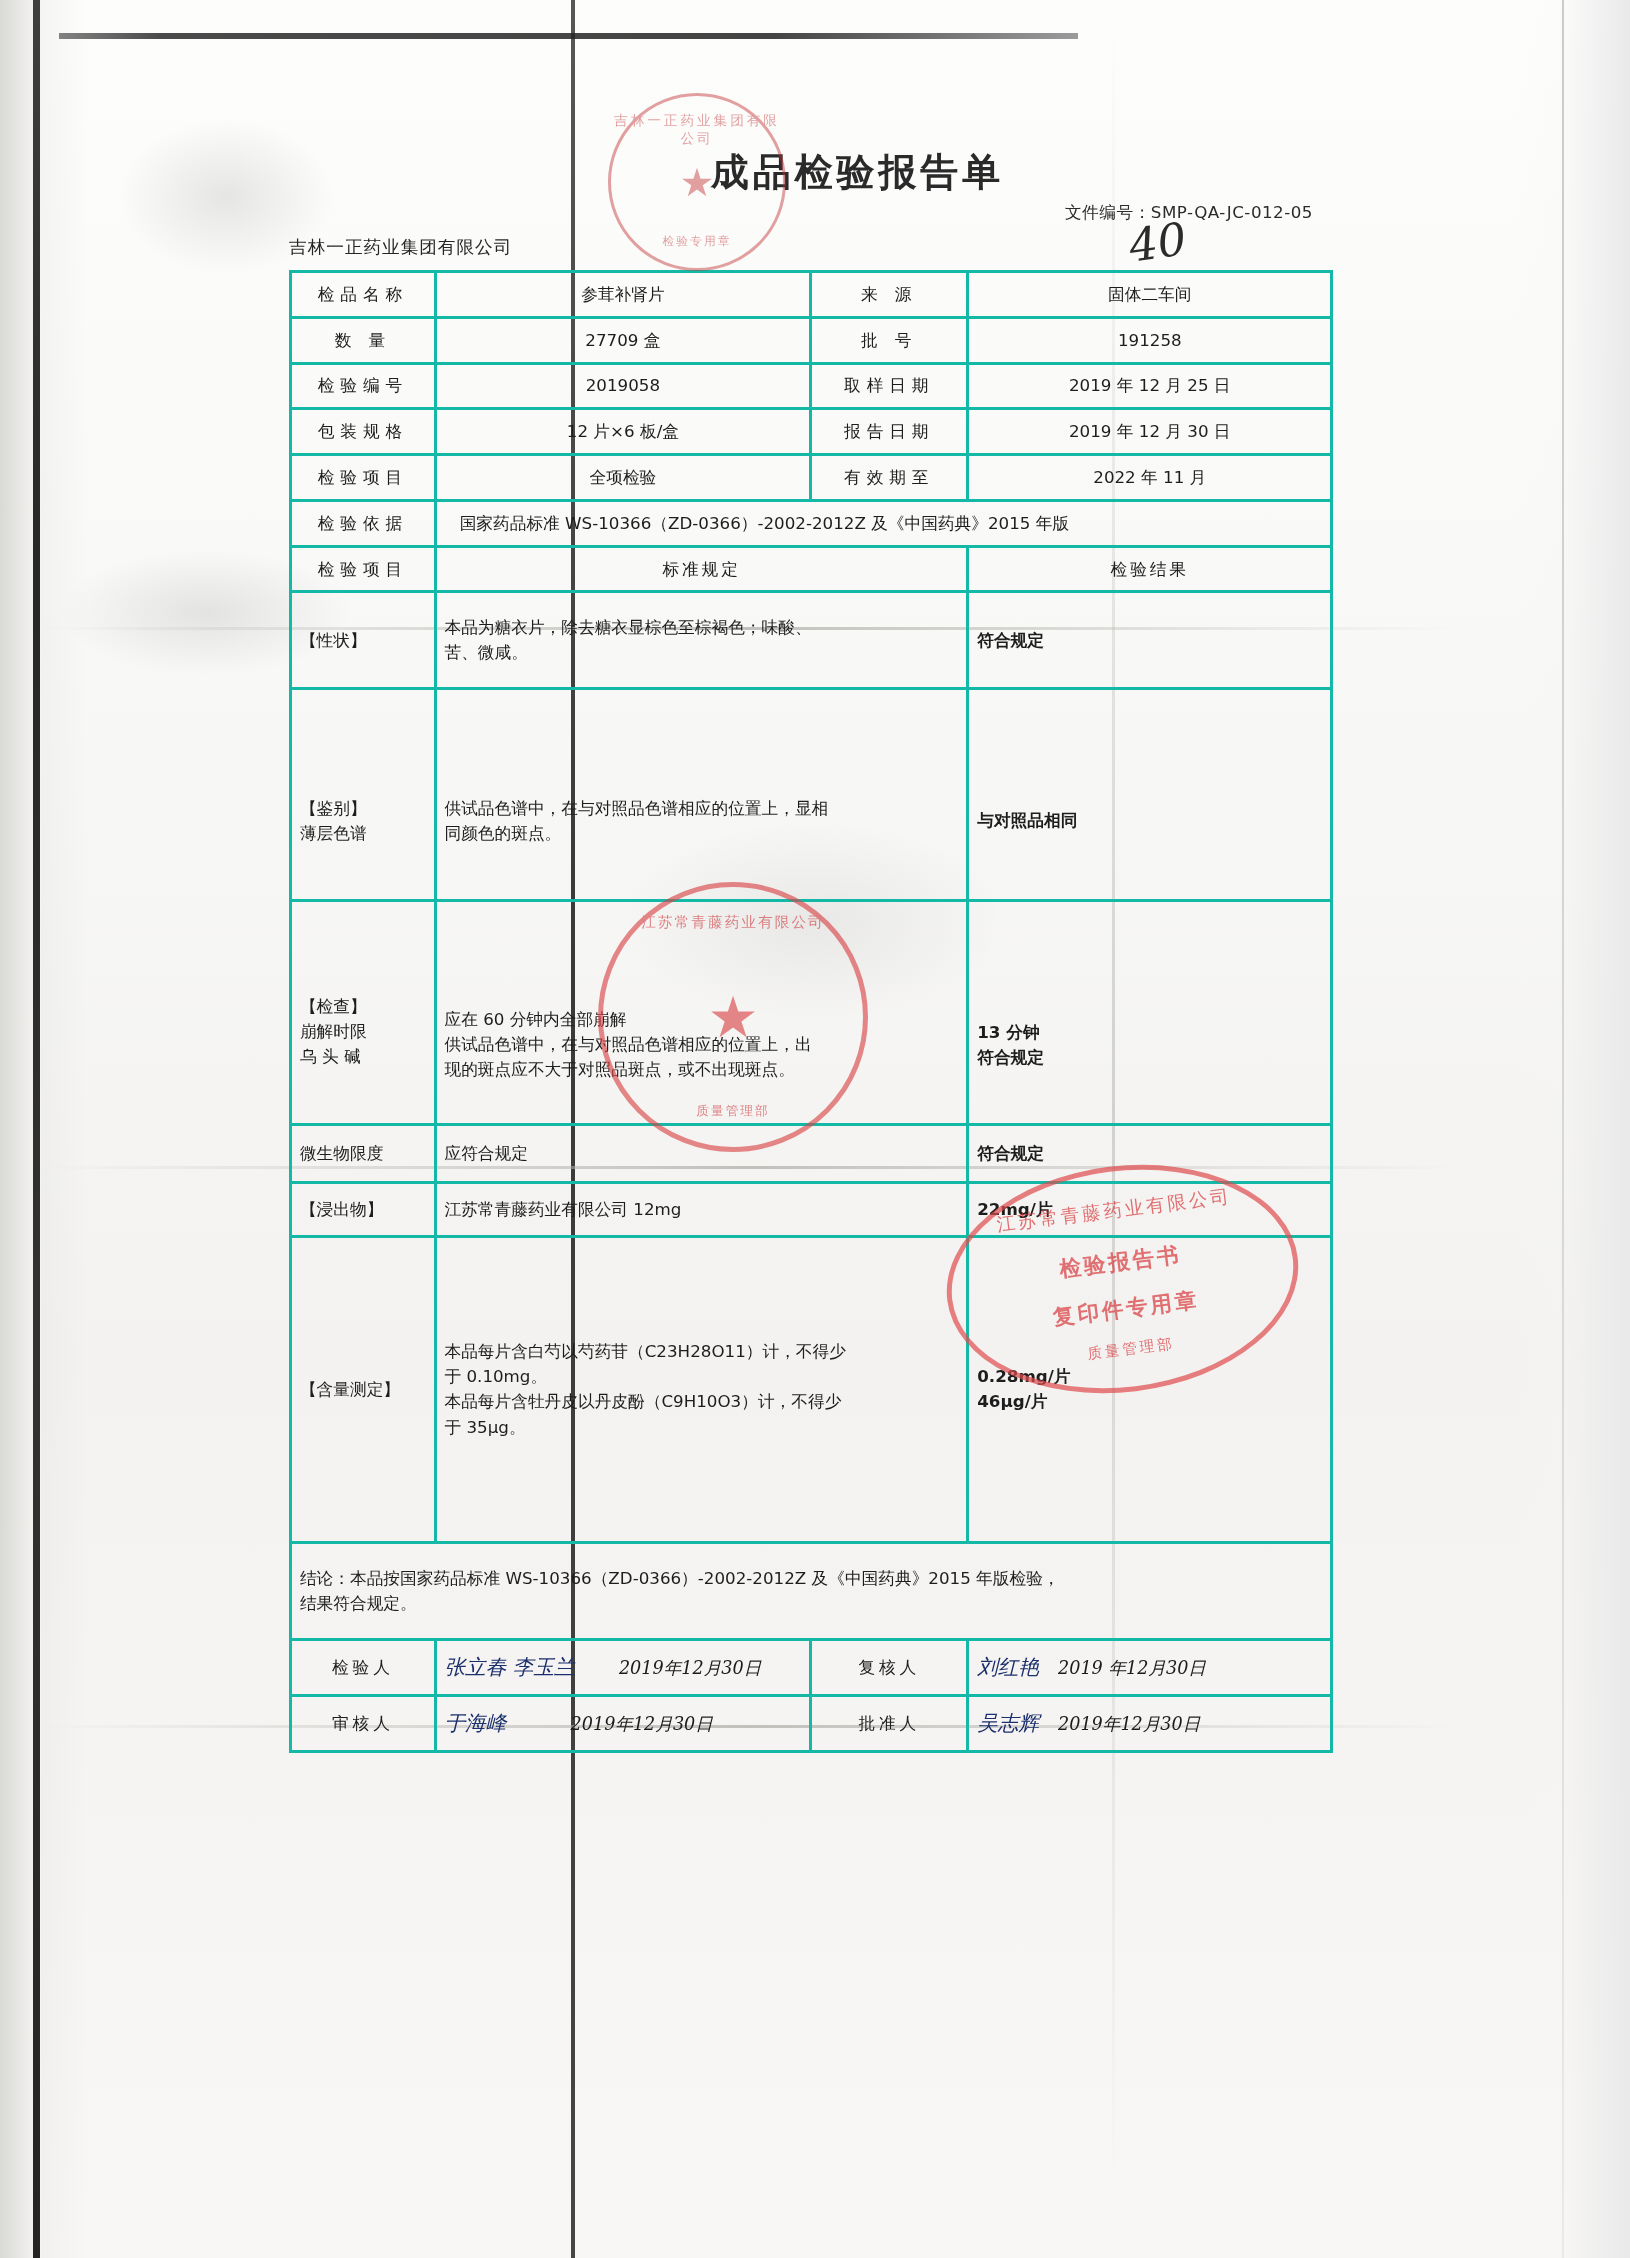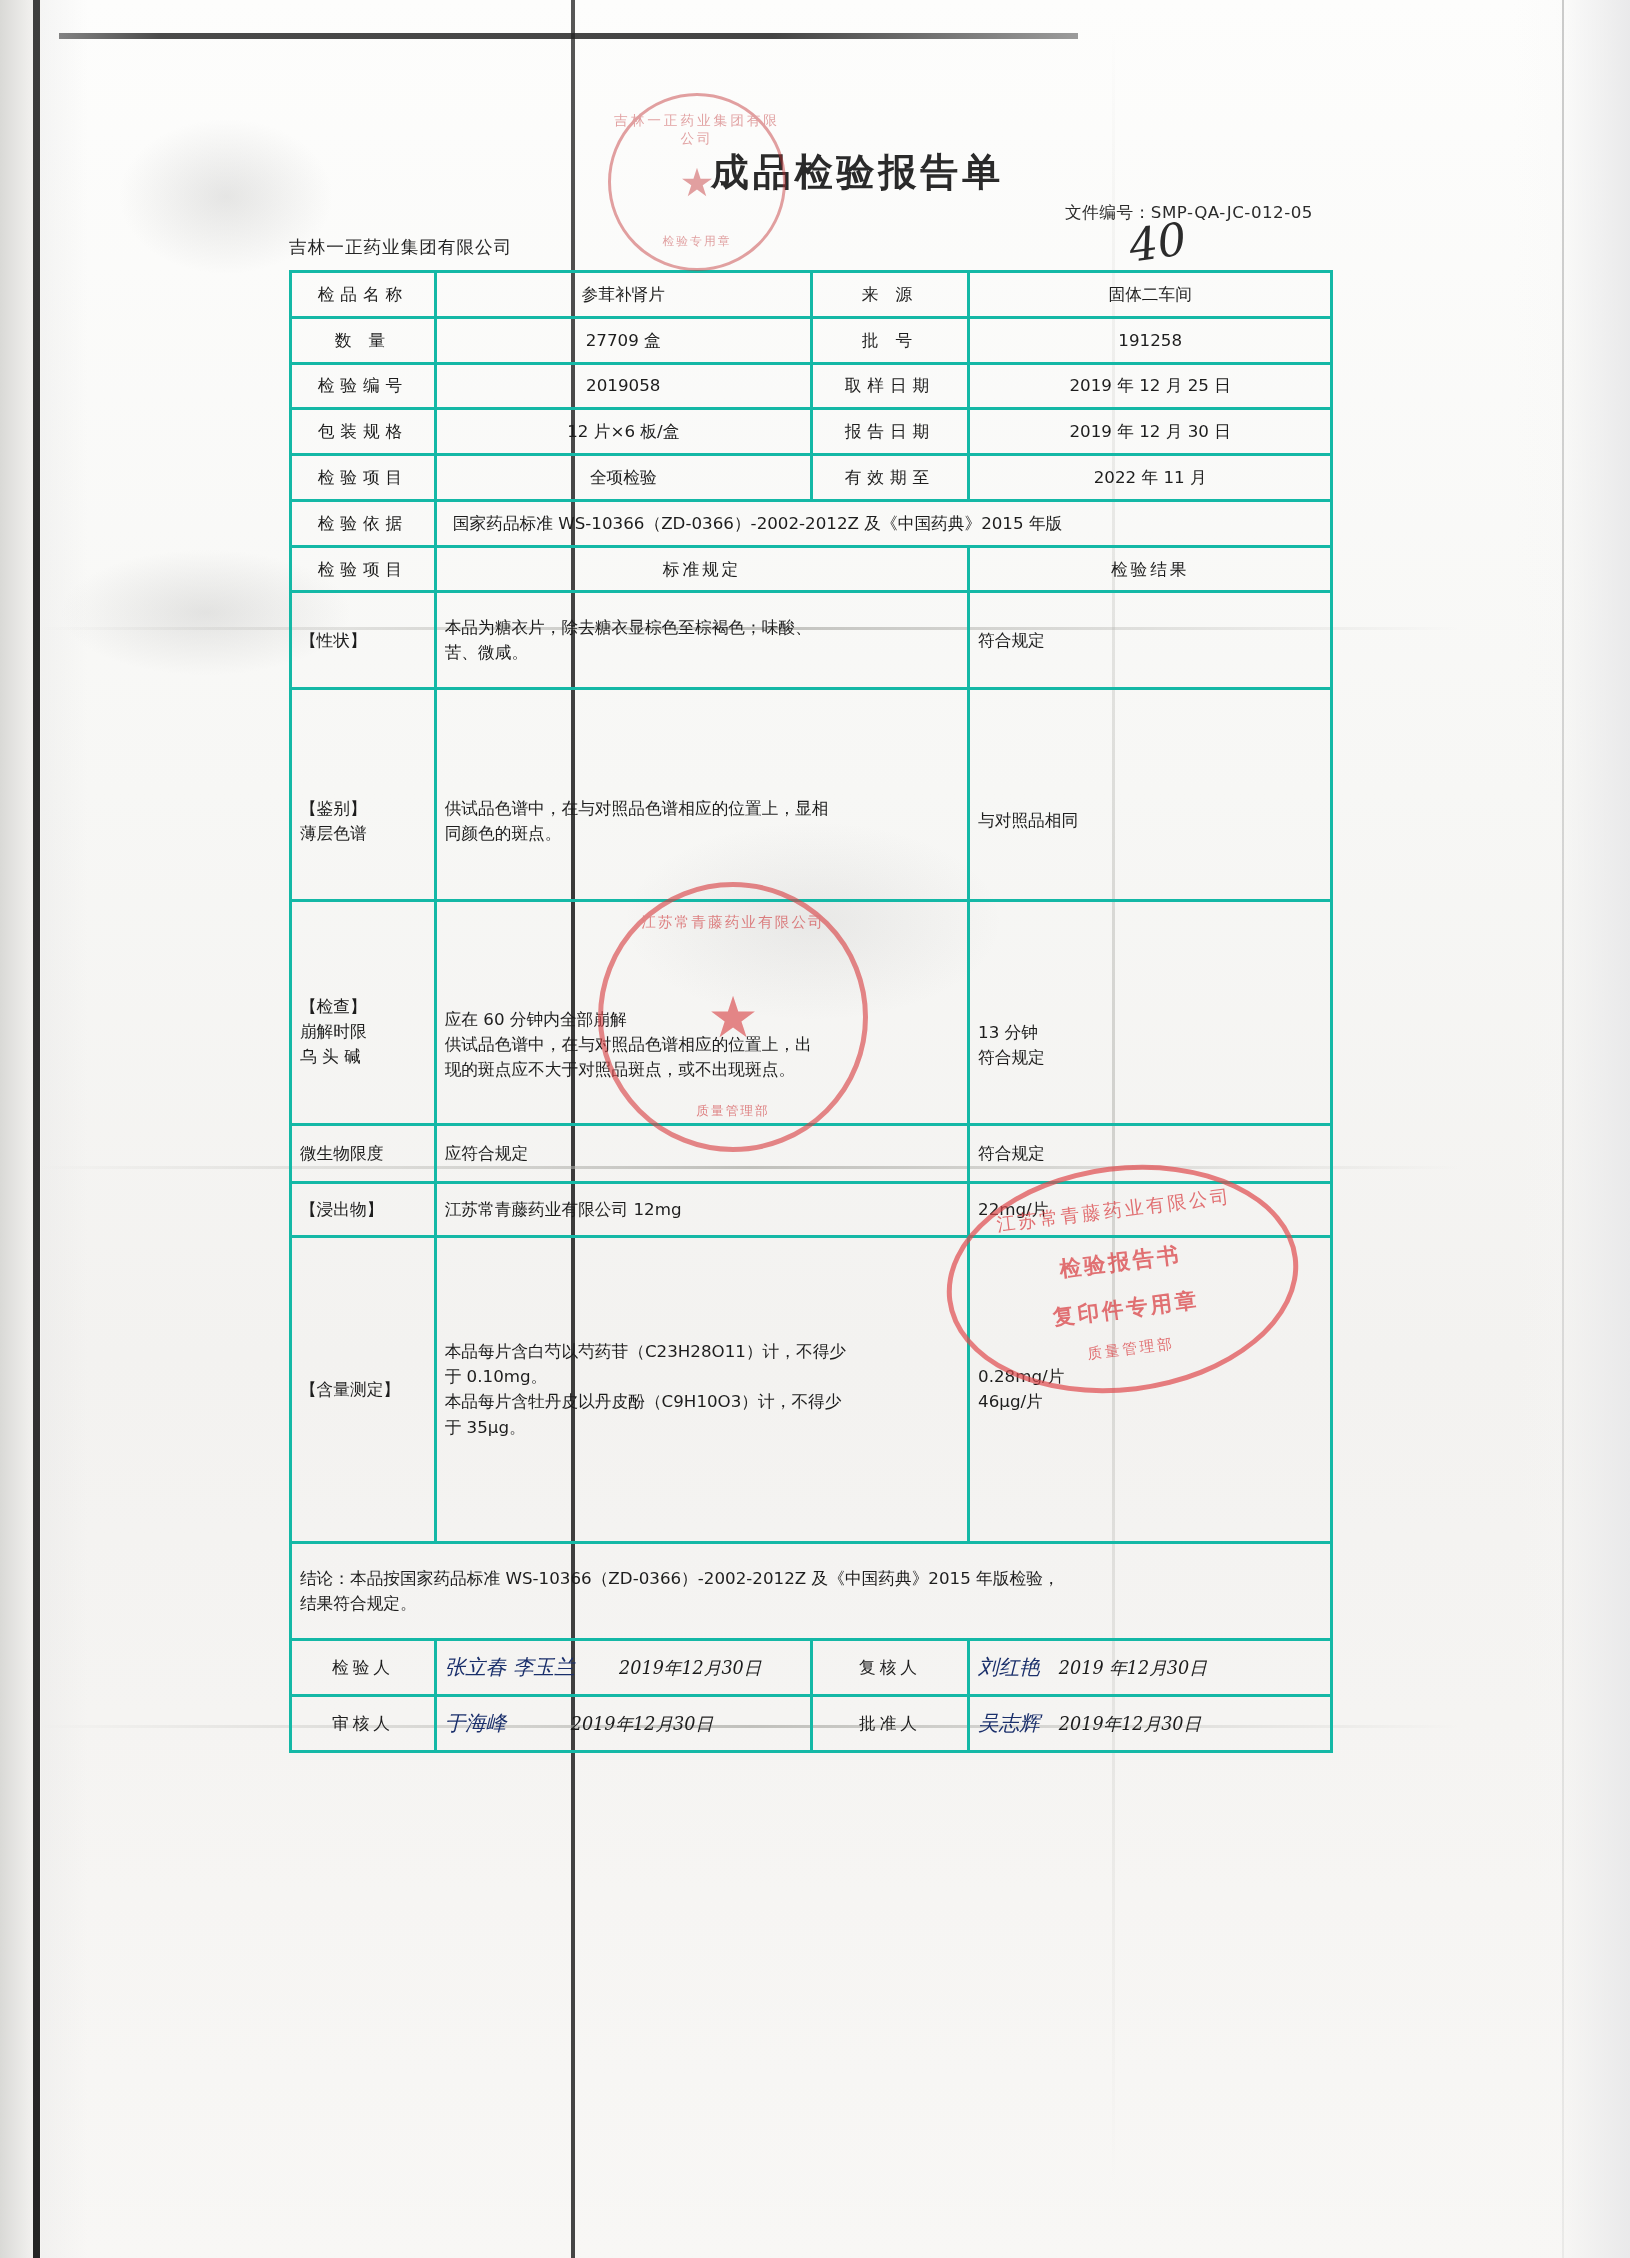--- a/index.html
+++ b/index.html
@@ -140,20 +140,21 @@
     width: 598px;
     text-align: left;
     vertical-align: top;
     padding-left: 11.8px;
   }
   .res-cell {
     width: 265px;
     text-align: left;
     vertical-align: top;
     padding-left: 13.7px;
+    font-weight: bold;
   }
   .tall-1 { height: 84px; }
   .tall-2 { height: 147px; }
   .tall-3 { height: 294px; }
   .conclusion td {
     height: 84px;
     text-align: left;
     padding-left: 19.6px;
     line-height: 1.8;
   }
@@ -319,21 +320,21 @@
         </tr>
         <tr class="row-tall">
           <td class="c-label">检验项目</td>
           <td class="c-val">全项检验</td>
           <td class="c-label2">有效期至</td>
           <td class="c-val2">2022 年 11 月</td>
         </tr>
 
         <tr class="row-tall">
           <td class="c-label">检验依据</td>
-          <td class="left" colspan="3" style="padding-left:16px">国家药品标准 WS-10366（ZD-0366）-2002-2012Z 及《中国药典》2015 年版</td>
+          <td class="left" colspan="3" style="padding-left:23px">国家药品标准 WS-10366（ZD-0366）-2002-2012Z 及《中国药典》2015 年版</td>
         </tr>
 
         <tr class="row-tall">
           <td class="c-label">检验项目</td>
           <td class="sub-head" colspan="2">标准规定</td>
           <td class="sub-head">检验结果</td>
         </tr>
 
         <tr>
           <td class="item-cell tall-1">【性状】</td>

